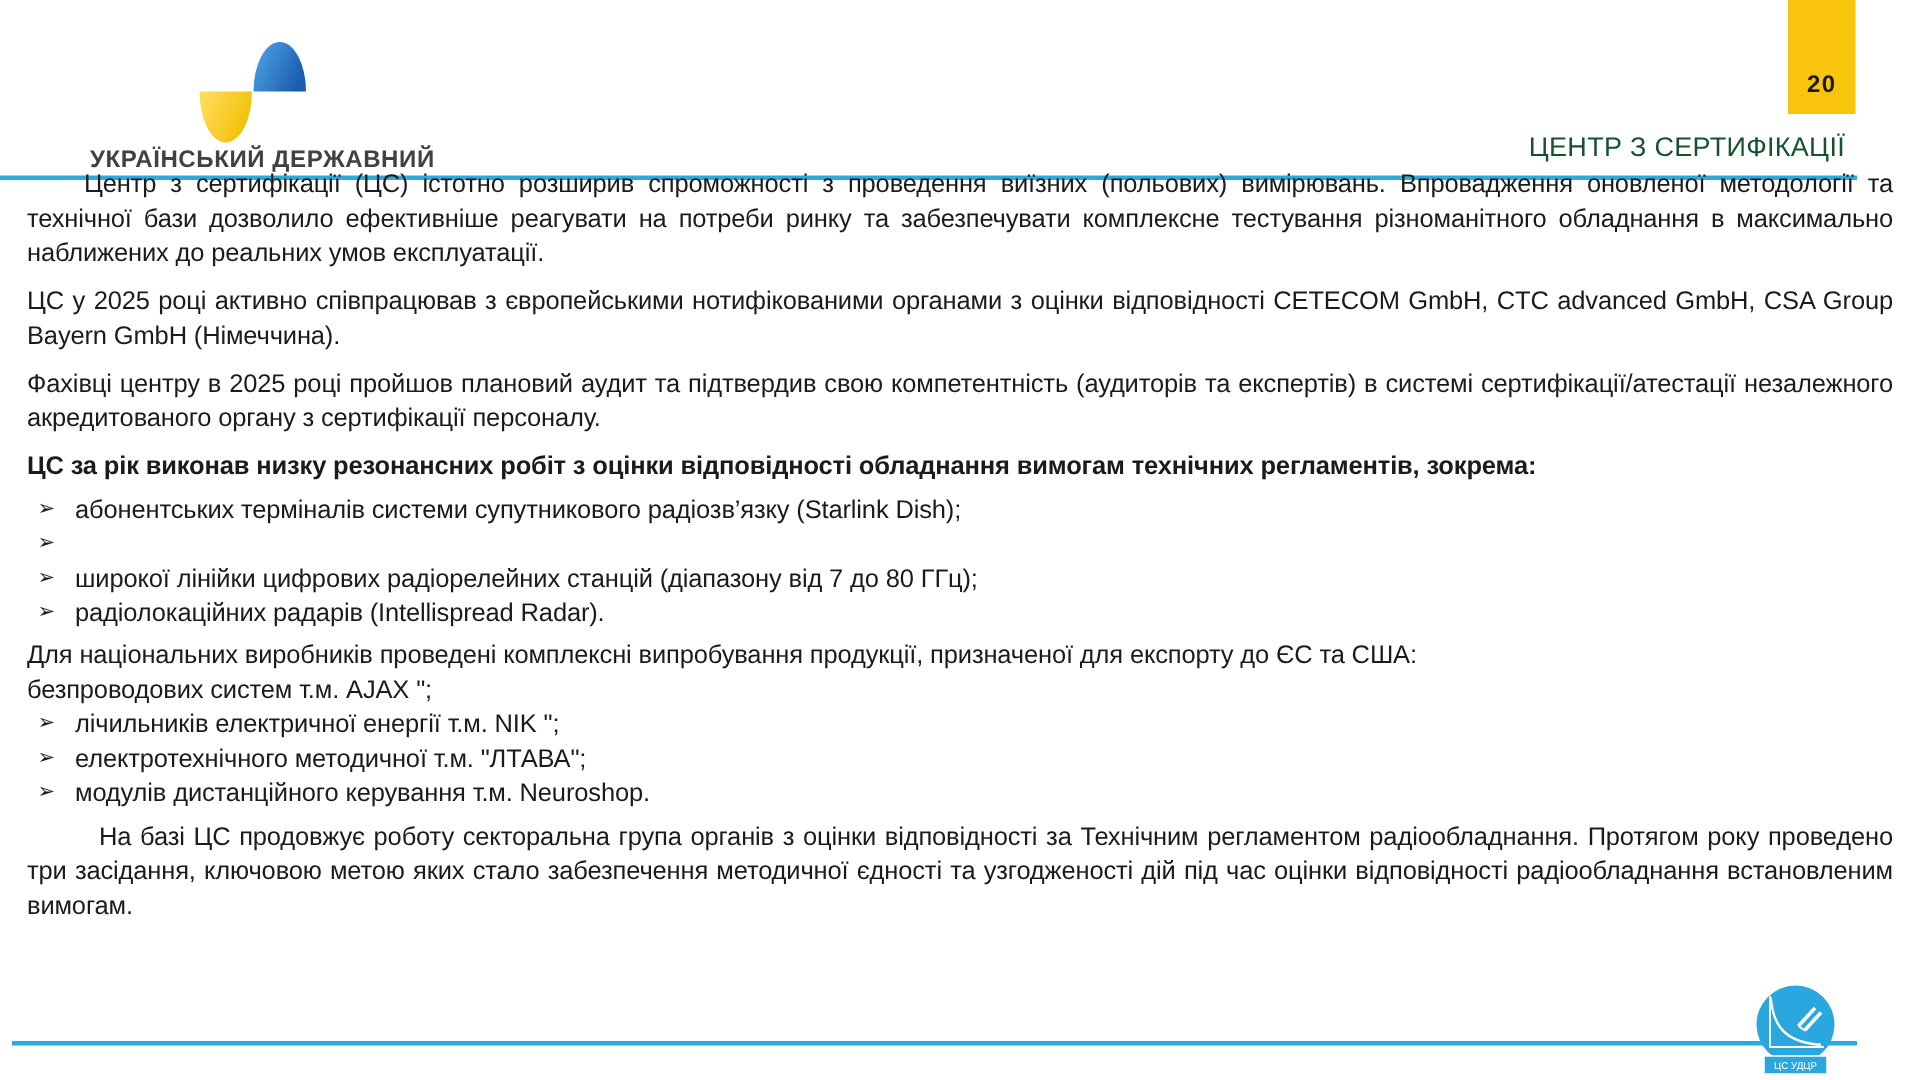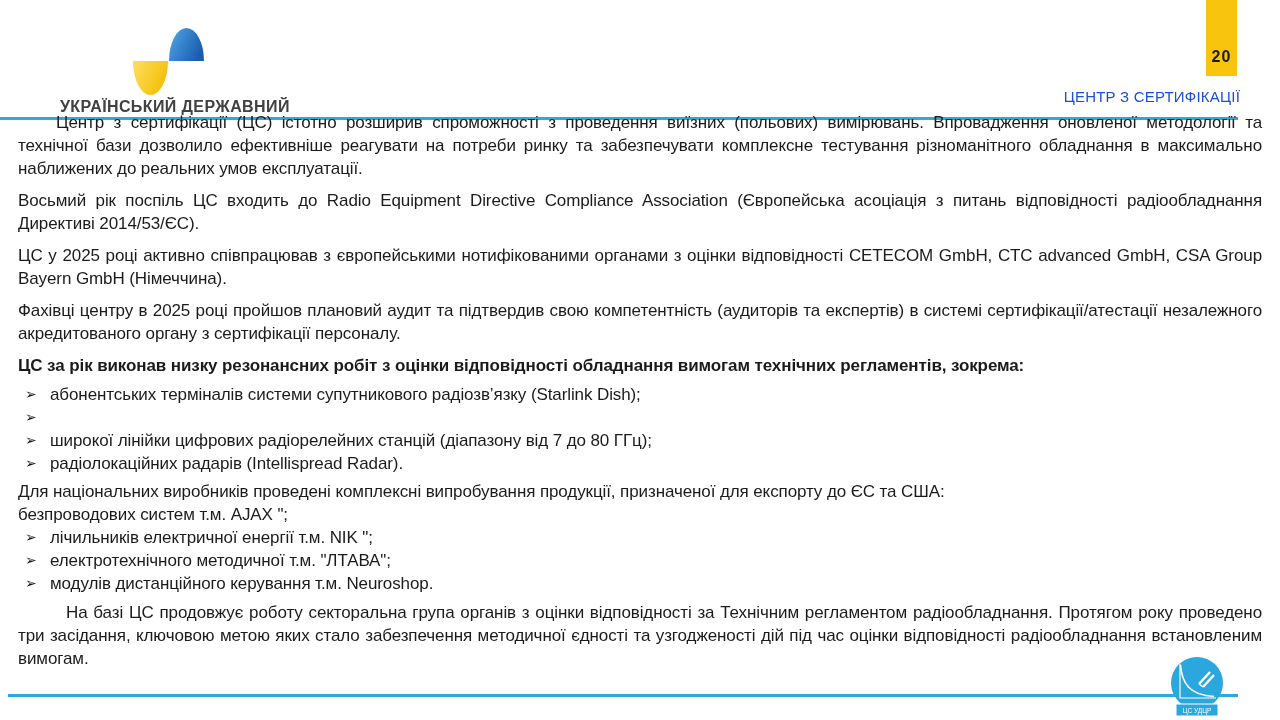--- a/index.html
+++ b/index.html
@@ -17,27 +17,27 @@
     background:linear-gradient(115deg,#4ba0e0 10%,#1c5caf 85%);
   }
   .wave .trough{
     position:absolute;left:3px;top:33px;width:35px;height:34px;
     border-radius:0 0 50% 50% / 0 0 100% 100%;
     background:linear-gradient(115deg,#ffdb57 10%,#f1bd00 90%);
   }
   .brand-text{margin-left:8px;font-weight:700;font-size:16px;line-height:21px;
     color:#414042;letter-spacing:.4px;}
   .page-badge{
-    position:absolute;top:0;right:43px;width:31px;height:76px;
+    position:absolute;top:0;right:43px;width:45px;height:76px;
     background:#f8c40d;display:flex;align-items:flex-end;justify-content:center;
     padding-bottom:10px;box-sizing:border-box;
     font-weight:700;font-size:16px;color:#1b1b1b;letter-spacing:1px;
   }
   .section-title{
-    position:absolute;top:88px;right:40px;font-size:15px;color:#1d4ed8;
+    position:absolute;top:88px;right:50px;font-size:18px;color:#14532d;
     letter-spacing:.2px;
   }
   .rule{position:absolute;background:#29abe2;height:3px;}
   .rule-top{top:117px;left:0;width:1238px;}
   .rule-bottom{top:694px;left:8px;width:1230px;}
   
   .content{
     position:absolute;left:18px;top:111px;width:1244px;
     font-size:17px;line-height:23px;letter-spacing:-0.1px;
   }
@@ -75,21 +75,20 @@
     <span>20</span>
   </div>
 
   <div class="section-title">ЦЕНТР З СЕРТИФІКАЦІЇ</div>
 
   <div class="rule rule-top"></div>
 
   <div class="content">
 
     <p class="just indent1 mb9">Центр з сертифікації (ЦС) істотно розширив спроможності з проведення виїзних (польових) вимірювань. Впровадження оновленої методології та технічної бази дозволило ефективніше реагувати на потреби ринку та забезпечувати комплексне тестування різноманітного обладнання в максимально наближених до реальних умов експлуатації.</p>
-    <p class="just mb9">Восьмий рік поспіль ЦС входить до Radio Equipment Directive Compliance Association (Європейська асоціація з питань відповідності радіообладнання Директиві 2014/53/ЄС).</p>
     <p class="just mb9">ЦС у 2025 році активно співпрацював з європейськими нотифікованими органами з оцінки відповідності CETECOM GmbH, CTC advanced GmbH, CSA Group Bayern GmbH (Німеччина).</p>
     <p class="just mb9">Фахівці центру в 2025 році пройшов плановий аудит та підтвердив свою компетентність (аудиторів та експертів) в системі сертифікації/атестації незалежного акредитованого органу з сертифікації персоналу.</p>
 
     <p class="bold-lead mb6">ЦС за рік виконав низку резонансних робіт з оцінки відповідності обладнання вимогам технічних регламентів, зокрема:</p>
 
     <div class="blist mb5">
       <div class="bitem">
         <span class="marker">➢</span>
         <span>абонентських терміналів системи супутникового радіозв’язку (Starlink Dish);</span>
       </div>

